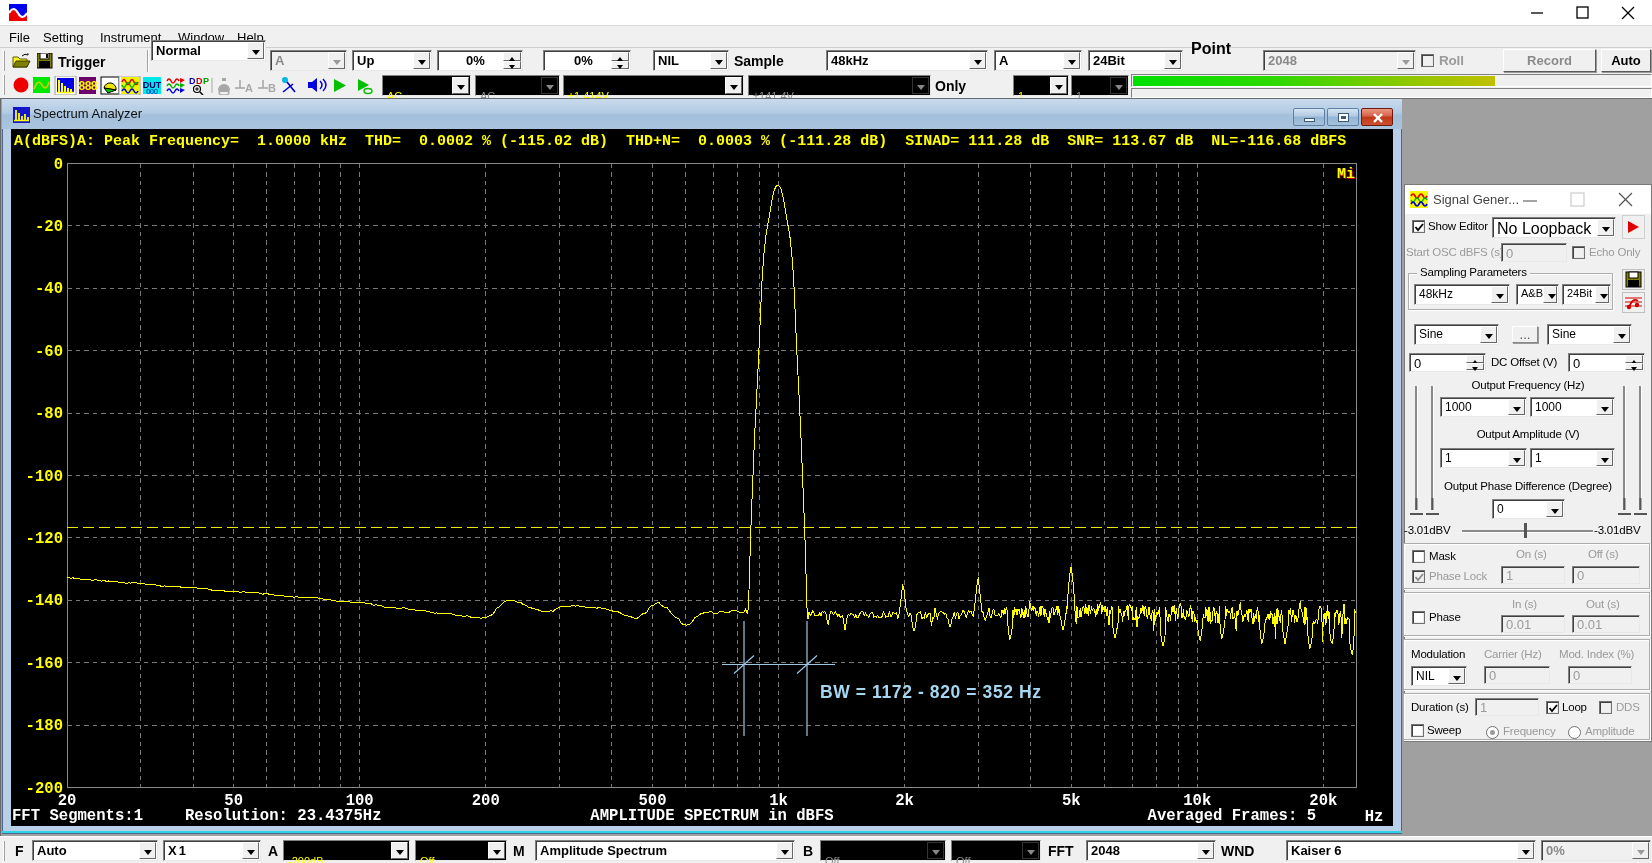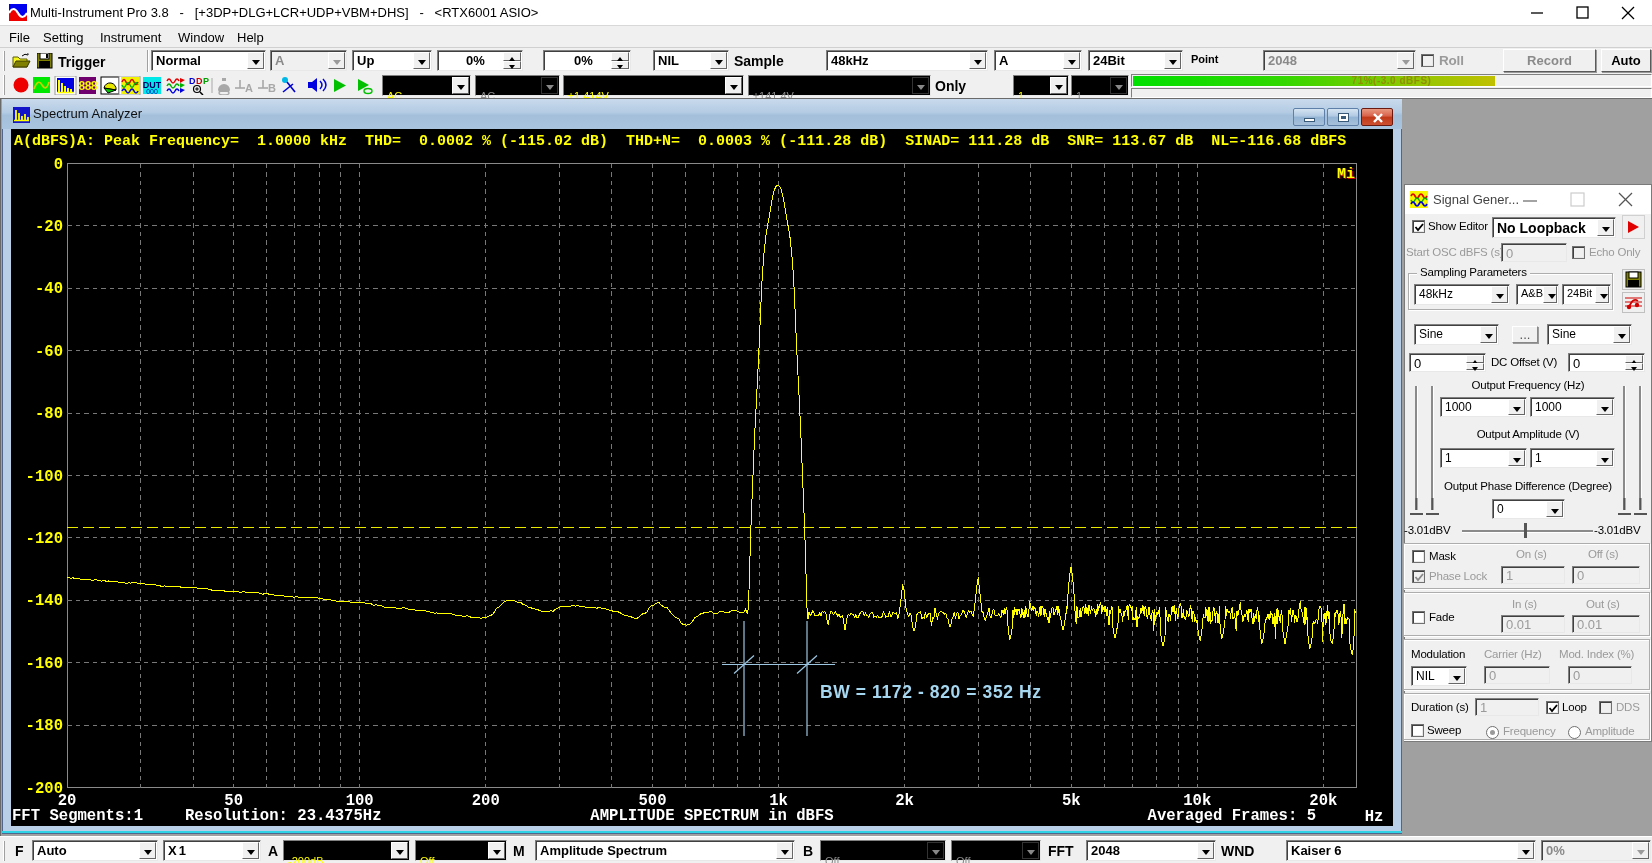--- a/index.html
+++ b/index.html
@@ -35,21 +35,20 @@
 .btn{position:absolute;background:#f0f0f0;border:1px solid #fff;border-right-color:#5a5a5a;border-bottom-color:#5a5a5a;box-shadow:1px 1px 0 #9a9a9a;font-weight:bold;font-size:13px;text-align:center}
 </style></head>
 <body>
 
 <div class="ab" style="left:0;top:0;width:1652px;height:26px;background:#fff;border-bottom:1px solid #d8d8d8">
  <svg class="ab" style="left:9px;top:4px" width="18" height="17">
       <rect width="18" height="17" fill="#0000ee"></rect>
       <path d="M0,17 L0,9 Q4.5,1 9,9 Q13.5,17 18,9 L18,17 Z" fill="#ee0000"></path>
       <path d="M0,9 Q4.5,1 9,9 Q13.5,17 18,9" fill="none" stroke="#fff" stroke-width="2.2"></path>
     </svg>
- <div class="ab" style="left:30px;top:5px;font-size:13px;color:#000">Multi-Instrument Pro 3.8&nbsp;&nbsp; -&nbsp;&nbsp; [+3DP+DLG+LCR+UDP+VBM+DHS]&nbsp;&nbsp; -&nbsp;&nbsp; &lt;RTX6001 ASIO&gt;</div>
  <svg class="ab" style="left:1526px;top:3px" width="110" height="20">
   <line x1="5" y1="10" x2="17" y2="10" stroke="#000" stroke-width="1.3"></line>
   <rect x="51" y="4" width="11" height="11" fill="none" stroke="#000" stroke-width="1.3"></rect>
   <line x1="96" y1="4" x2="108" y2="16" stroke="#000" stroke-width="1.3"></line>
       <line x1="108" y1="4" x2="96" y2="16" stroke="#000" stroke-width="1.3"></line>
  </svg>
 </div>
 
 <div class="ab" style="left:0;top:26px;width:1652px;height:21px;background:#f0f0f0;font-size:13px;color:#000">
  <span class="ab" style="left:9px;top:4px">File</span>
@@ -70,21 +69,21 @@
  <svg class="ab" style="left:37px;top:5px" width="16" height="16">
       <rect x="0" y="0" width="15" height="15" fill="#808000" stroke="#000"></rect>
       <rect x="3" y="0" width="9" height="6" fill="#fff" stroke="#000"></rect>
       <rect x="2" y="8" width="11" height="7" fill="#000"></rect>
       <rect x="9" y="1" width="2" height="4" fill="#000"></rect>
     </svg>
  <div class="lbl" style="left:58px;top:6px;font-size:14px">Trigger</div>
  <div class="ab" style="left:147px;top:2px;width:2px;height:22px;border-left:1px solid #a0a0a0;border-right:1px solid #fff"></div>
 </div>
 
-<div class="cbo" style="left:151px;top:50px;width:115px">
+<div class="cbo" style="left:151px;top:40px;width:115px">
     <div class="t">Normal</div>
     <div class="arw"></div>
   </div>
 <div class="cbo dis" style="left:270px;top:50px;width:77px">
     <div class="t">A</div>
     <div class="arw arwg"></div>
   </div>
 <div class="cbo" style="left:352px;top:50px;width:80px">
     <div class="t">Up</div>
     <div class="arw"></div>
@@ -113,21 +112,21 @@
     <div class="arw"></div>
   </div>
 <div class="cbo" style="left:994px;top:50px;width:88px">
     <div class="t">A</div>
     <div class="arw"></div>
   </div>
 <div class="cbo" style="left:1088px;top:50px;width:95px">
     <div class="t">24Bit</div>
     <div class="arw"></div>
   </div>
-<div class="lbl" style="left:1191px;top:53px;font-size:11px">Point</div>
+<div class="lbl" style="left:1191px;top:40px;font-size:16px">Point</div>
 <div class="cbo dis" style="left:1263px;top:50px;width:153px">
     <div class="t">2048</div>
     <div class="arw arwg"></div>
   </div>
 <div class="chk dis" style="left:1421px;top:54px"></div>
 <div class="gl" style="left:1439px;top:53px;font-weight:bold;font-size:13.5px">Roll</div>
 <div class="btn" style="left:1503px;top:49px;width:93px;height:23px;color:#8a8a8a;padding-top:3px">Record</div>
 <div class="btn" style="left:1601px;top:49px;width:50px;height:23px;color:#000;padding-top:3px">Auto</div>
 
 <div class="ab" style="left:0;top:73px;width:1652px;height:25px;background:#f0f0f0">
@@ -230,21 +229,20 @@
     <div class="t">1</div>
     <div class="arw"></div>
   </div>
 <div class="cbk dis" style="left:1071px;top:75px;width:58px">
     <div class="t">1</div>
     <div class="arwd"></div>
   </div>
 
 <div class="ab" style="left:1131px;top:74px;width:521px;height:13px;background:#f0f0f0;border:1px solid #808080;border-bottom-color:#fff;border-right-color:#fff">
  <div class="ab" style="left:1px;top:1px;width:362px;height:10px;background:linear-gradient(90deg,#00e000,#30d800 40%,#8cc800 75%,#c0c000)"></div>
- <div class="ab" style="left:0;top:0;width:519px;text-align:center;font-size:10px;font-weight:bold;color:#8f8f00;letter-spacing:0.5px">71%(-3.0 dBFS)</div>
 </div>
 <div class="ab" style="left:1131px;top:88px;width:521px;height:10px;background:#f0f0f0;border:1px solid #808080;border-bottom-color:#fff;border-right-color:#fff"></div>
 
 <div class="ab" style="left:0;top:98px;width:1652px;height:738px;background:#a0a0a0;border-top:1px solid #6a6a6a;border-left:1px solid #6a6a6a"></div>
 
 <div class="ab" style="left:2px;top:99px;width:1400px;height:735px;background:#b9cfe8;border:1px solid #50668a;box-shadow:inset 0 1px 0 #f5fafd">
 </div>
 <div class="ab" style="left:2px;top:99px;width:1400px;height:30px;background:linear-gradient(180deg,#c9daec,#b3cbe3 45%,#a3bfda 55%,#aac4de)"></div>
 <div class="ab" style="left:13px;top:107px"><svg width="17" height="16">
       <rect width="17" height="16" fill="#1414c8"></rect>
@@ -375,21 +373,21 @@
  </div>
 </div>
 
 <div class="chk" style="left:1412px;top:220px">
     <svg width="13" height="13">
       <path d="M2.5,6 L5,9 L10,3" stroke="#000" stroke-width="1.8" fill="none"></path>
     </svg>
   </div>
 <div class="bl" style="left:1428px;top:220px">Show Editor</div>
 <div class="cbo" style="left:1492px;top:217px;width:124px">
-    <div class="t" style="font-weight:bold;font-size:14px">No Loopback</div>
+    <div class="t" style="font-weight:normal;font-size:16px">No Loopback</div>
     <div class="arw"></div>
   </div>
 <div class="ab" style="left:1622px;top:215px;width:23px;height:24px;background:#f0f0f0;border:1px solid #d0d0d0"><svg width="21" height="22">
       <path d="M5,5 l11,6 -11,6 z" fill="#e00000"></path>
     </svg></div>
 
 <div class="gl" style="left:1406px;top:246px">Start OSC dBFS (s)</div>
 <div class="edt" style="left:1501px;top:243px;width:66px;height:19px;background:#f0f0f0">
     <div class="t" style="color:#9a9a9a">0</div>
   </div>
@@ -520,21 +518,21 @@
     <div class="t" style="color:#9a9a9a;top:1px">1</div>
   </div>
 <div class="edt" style="left:1572px;top:566px;width:68px;height:18px;background:#f0f0f0">
     <div class="t" style="color:#9a9a9a;top:1px">0</div>
   </div>
 
 <div class="grp" style="left:1403px;top:592px;width:247px;height:44px"></div>
 <div class="gl" style="left:1512px;top:598px">In (s)</div>
 <div class="gl" style="left:1586px;top:598px">Out (s)</div>
 <div class="chk" style="left:1412px;top:611px"></div>
-<div class="bl" style="left:1429px;top:611px">Fade</div>
+<div class="bl" style="left:1429px;top:611px">Phase</div>
 <div class="edt" style="left:1501px;top:615px;width:64px;height:18px;background:#f0f0f0">
     <div class="t" style="color:#9a9a9a;top:1px">0.01</div>
   </div>
 <div class="edt" style="left:1572px;top:615px;width:68px;height:18px;background:#f0f0f0">
     <div class="t" style="color:#9a9a9a;top:1px">0.01</div>
   </div>
 
 <div class="grp" style="left:1403px;top:639px;width:247px;height:51px"></div>
 <div class="bl" style="left:1411px;top:648px">Modulation</div>
 <div class="gl" style="left:1484px;top:648px">Carrier (Hz)</div>

